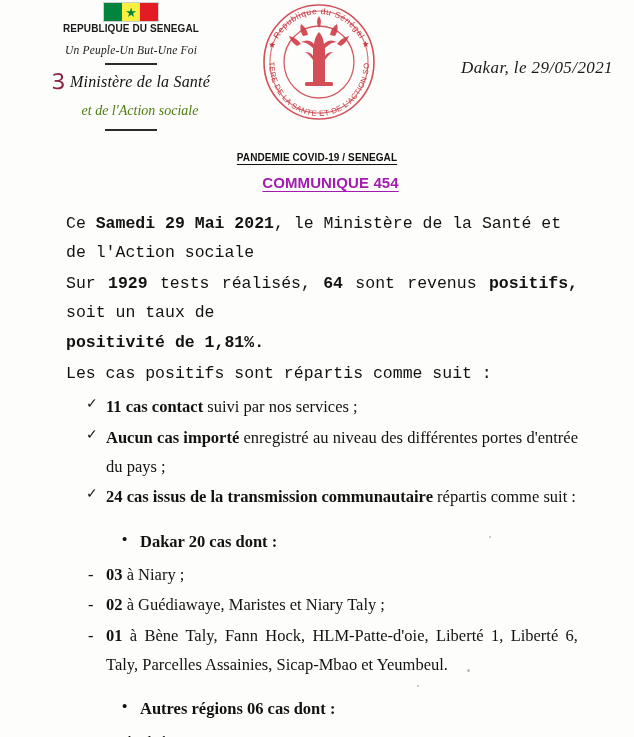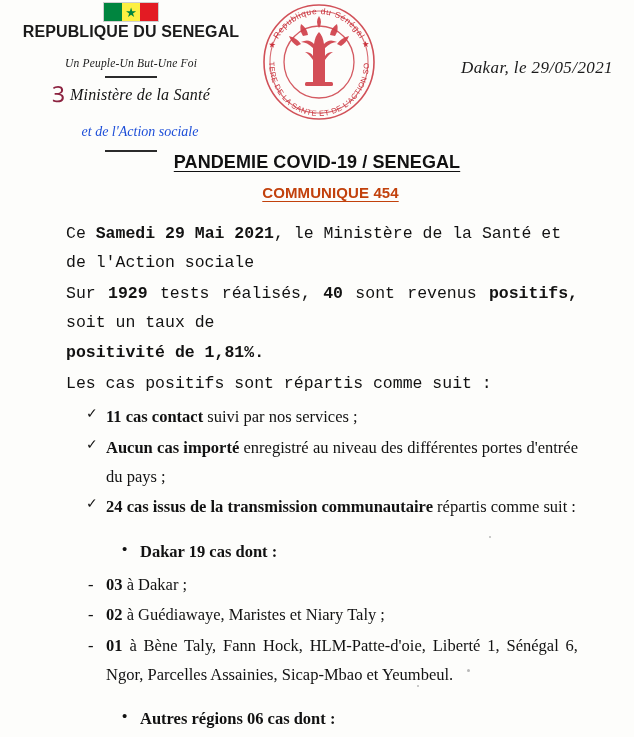--- a/index.html
+++ b/index.html
@@ -45,31 +45,31 @@
     left: 50%;
     top: 50%;
     transform: translate(-50%, -50%);
     font-size: 13px;
     line-height: 1;
     color: #00853f;
   }
   .republic {
     font-family: "Liberation Sans", sans-serif;
     font-weight: bold;
-    font-size: 16px;
+    font-size: 10px;
     letter-spacing: 0.1px;
     color: #1a1a1a;
     margin-top: 1px;
   }
   .motto {
     font-family: "Liberation Serif", serif;
     font-style: italic;
     font-size: 11.5px;
     color: #1a1a1a;
-    margin-top: 16px;
+    margin-top: 10px;
     letter-spacing: 0.2px;
   }
   .rule {
     width: 52px;
     height: 2px;
     background: #2b2b2b;
     margin: 7px auto 6px auto;
   }
   .ministry-row {
     display: flex;
@@ -89,23 +89,23 @@
     font-family: "Liberation Serif", serif;
     font-style: italic;
     font-size: 16px;
     color: #141414;
     letter-spacing: 0.2px;
   }
   .ministry-line2 {
     font-family: "Liberation Serif", serif;
     font-style: italic;
     font-size: 14px;
-    color: #1d4ed8;
+    color: #4d7c0f;
     text-align: center;
-    margin-top: 18px;
+    margin-top: 10px;
     padding-left: 18px;
   }
   .rule2 {
     width: 52px;
     height: 2px;
     background: #2b2b2b;
     margin: 10px auto 0 auto;
   }
 
   
@@ -132,31 +132,31 @@
   }
 
   
   .titles {
     text-align: center;
     margin-top: 12px;
   }
   .doc-title {
     font-family: "Liberation Sans", sans-serif;
     font-weight: bold;
-    font-size: 18px;
+    font-size: 10px;
     color: #111111;
     text-decoration: underline;
     text-underline-offset: 3px;
     letter-spacing: 0.1px;
   }
   .doc-subtitle {
     font-family: "Liberation Sans", sans-serif;
     font-weight: bold;
     font-size: 15px;
-    color: #c2410c;
+    color: #a21caf;
     text-decoration: underline;
     text-underline-offset: 3px;
     margin-top: 11px;
     letter-spacing: 0.1px;
     padding-left: 27px;
   }
 
   
   .body-text {
     margin: 18px 56px 0 66px;
@@ -284,21 +284,21 @@
     <div class="doc-subtitle">COMMUNIQUE 454</div>
   </div>
 
   <div class="body-text">
 
     <p class="para">
       <span>Ce </span><b>Samedi 29 Mai 2021</b><span>, le Ministère de la Santé et de l'Action sociale</span>
     </p>
 
     <p class="para justify">
-      <span>Sur </span><b>1929</b><span> tests réalisés, </span><b>40</b><span> sont revenus </span><b>positifs,</b><span> soit un taux de</span>
+      <span>Sur </span><b>1929</b><span> tests réalisés, </span><b>64</b><span> sont revenus </span><b>positifs,</b><span> soit un taux de</span>
     </p>
     <p class="para">
       <b>positivité de 1,81%.</b>
     </p>
 
     <p class="para">Les cas positifs sont répartis comme suit :</p>
 
     <ul class="check-list">
       <li class="check-item">
         <span class="check-mark">✓</span>
@@ -310,34 +310,34 @@
       </li>
       <li class="check-item">
         <span class="check-mark">✓</span>
         <b>24 cas issus de la transmission communautaire</b><span> répartis comme suit :</span>
       </li>
     </ul>
 
     <div class="region-block">
       <div class="region-head">
         <span class="region-bullet">•</span>
-        <span>Dakar 19 cas dont :</span>
+        <span>Dakar 20 cas dont :</span>
       </div>
       <ul class="dash-list">
         <li class="dash-item">
           <span class="dash-mark">-</span>
-          <b>03</b><span> à Dakar ;</span>
+          <b>03</b><span> à Niary ;</span>
         </li>
         <li class="dash-item">
           <span class="dash-mark">-</span>
           <b>02</b><span> à Guédiawaye, Maristes et Niary Taly ;</span>
         </li>
         <li class="dash-item">
           <span class="dash-mark">-</span>
-          <b>01</b><span> à Bène Taly, Fann Hock, HLM-Patte-d'oie, Liberté 1, Sénégal 6, Ngor, Parcelles Assainies, Sicap-Mbao et Yeumbeul.</span>
+          <b>01</b><span> à Bène Taly, Fann Hock, HLM-Patte-d'oie, Liberté 1, Liberté 6, Taly, Parcelles Assainies, Sicap-Mbao et Yeumbeul.</span>
         </li>
       </ul>
     </div>
 
     <div class="region-block">
       <div class="region-head">
         <span class="region-bullet">•</span>
         <span>Autres régions 06 cas dont :</span>
       </div>
       <ul class="dash-list">

